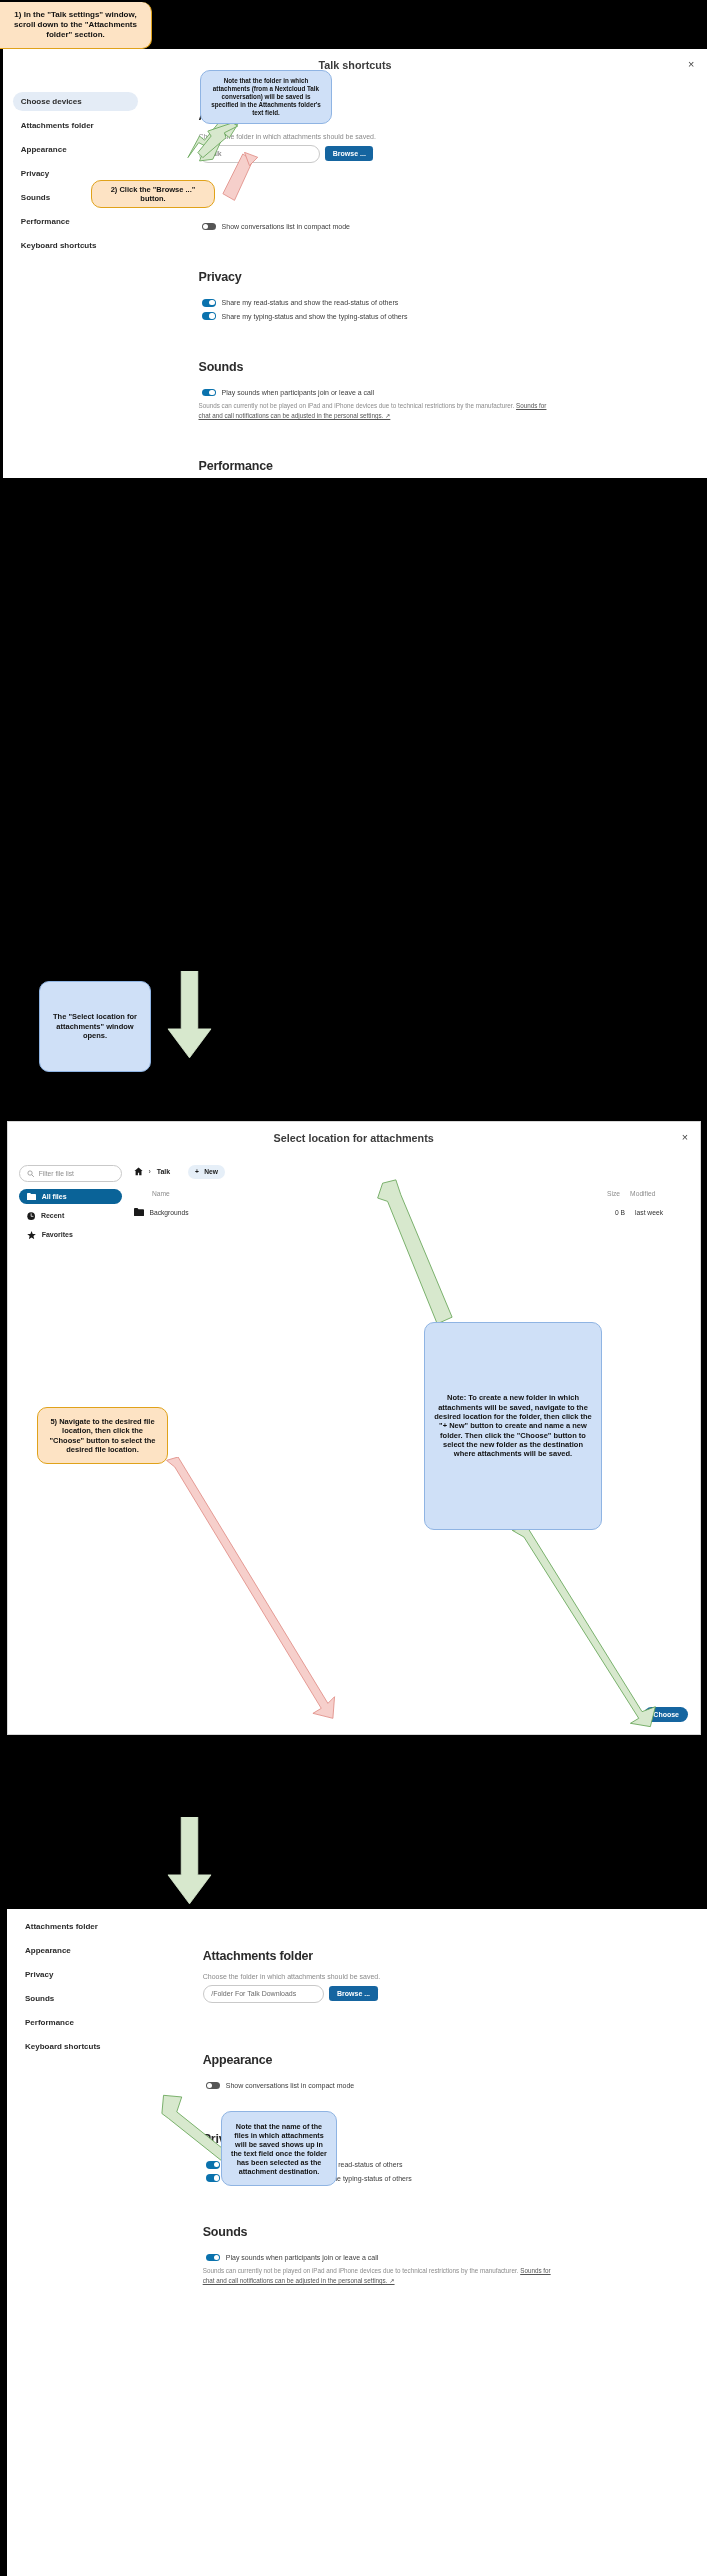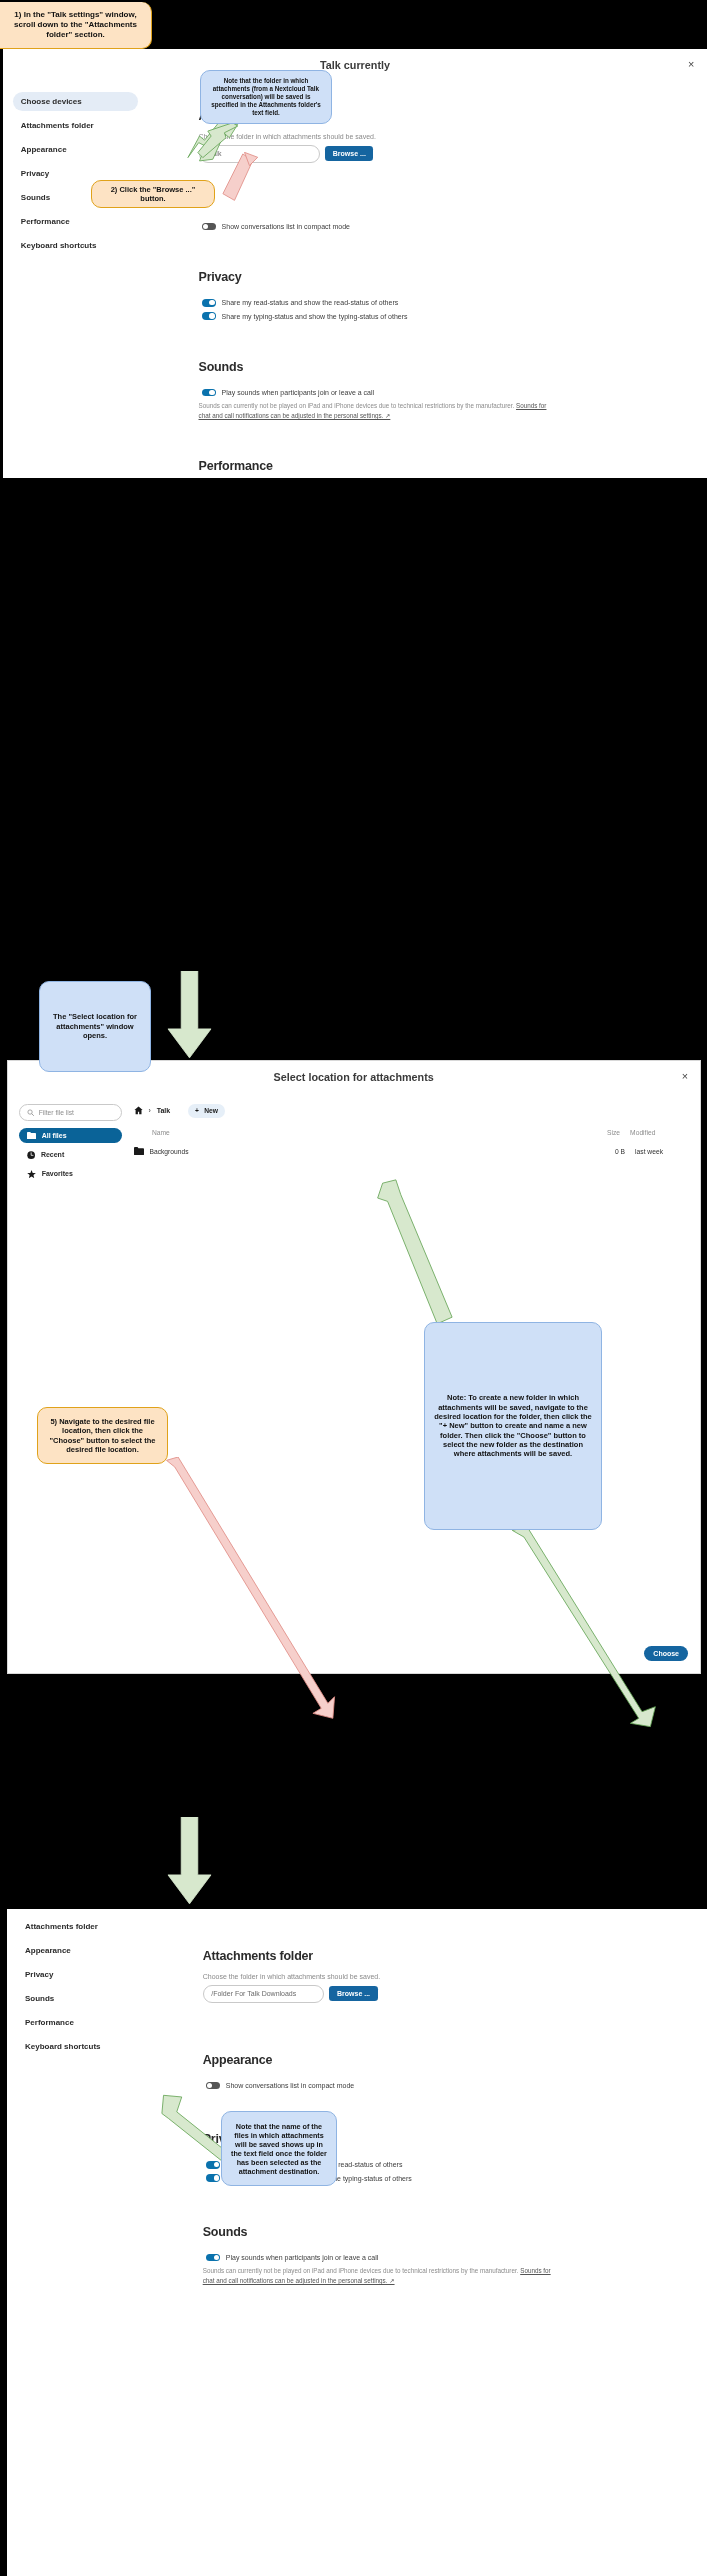--- a/index.html
+++ b/index.html
@@ -241,21 +241,21 @@
 </head>
 <body>
 
 <div class="page">
 
   <div class="callout orange" style="left:0px; top:1.7px; width:152px; height:47px; font-size:8px; border-left:none; border-top:none; border-radius:0 10px 10px 0;">
     <span>1) In the "Talk settings" window, scroll down to the "Attachments folder" section.</span>
   </div>
 
   <div class="win" style="left:2.5px; top:49px; width:705px; height:429px;">
-    <div class="win-title">Talk currently</div>
+    <div class="win-title">Talk shortcuts</div>
     <div class="win-close" style="top:10px;">×</div>
 
     <div class="settings-nav" style="top:43px;">
       <div class="nav-item active"><span>Choose devices</span></div>
       <div class="nav-item" style="margin-top:5px;"><span>Attachments folder</span></div>
       <div class="nav-item" style="margin-top:5px;"><span>Appearance</span></div>
       <div class="nav-item" style="margin-top:5px;"><span>Privacy</span></div>
       <div class="nav-item" style="margin-top:5px;"><span>Sounds</span></div>
       <div class="nav-item" style="margin-top:5px;"><span>Performance</span></div>
       <div class="nav-item" style="margin-top:5px;"><span>Keyboard shortcuts</span></div>
@@ -316,21 +316,21 @@
   </svg>
 
   <svg class="arrow" style="left:163px; top:971px;" width="53" height="91" viewBox="0 0 64 110">
     <polygon points="22,0 42,0 42,70 58,70 32,105 6,70 22,70" fill="#d7e8cd" stroke="#d7e8cd"></polygon>
   </svg>
 
   <div class="callout blue" style="left:39px; top:981px; width:112px; height:91px; font-size:7.5px;">
     <span>The "Select location for attachments" window opens.</span>
   </div>
 
-  <div class="win" style="left:6.7px; top:1060px; width:694px; height:614px; border:0.8px solid #d8d8d8;">
+  <div class="win" style="left:6.7px; top:1121px; width:694px; height:614px; border:0.8px solid #d8d8d8;">
     <div class="win-title">Select location for attachments</div>
     <div class="win-close" style="top:10px; right:11.6px;">×</div>
 
     <div class="fp-side">
       <div class="fp-filter">
         <svg class="ic" width="7.5" height="7.5" viewBox="0 0 16 16">
           <circle cx="6.5" cy="6.5" r="4.6" fill="none" stroke="#8d8d8d" stroke-width="1.6"></circle>
           <line x1="10" y1="10" x2="14.5" y2="14.5" stroke="#8d8d8d" stroke-width="1.8"></line>
         </svg>
         <span>Filter file list</span>

